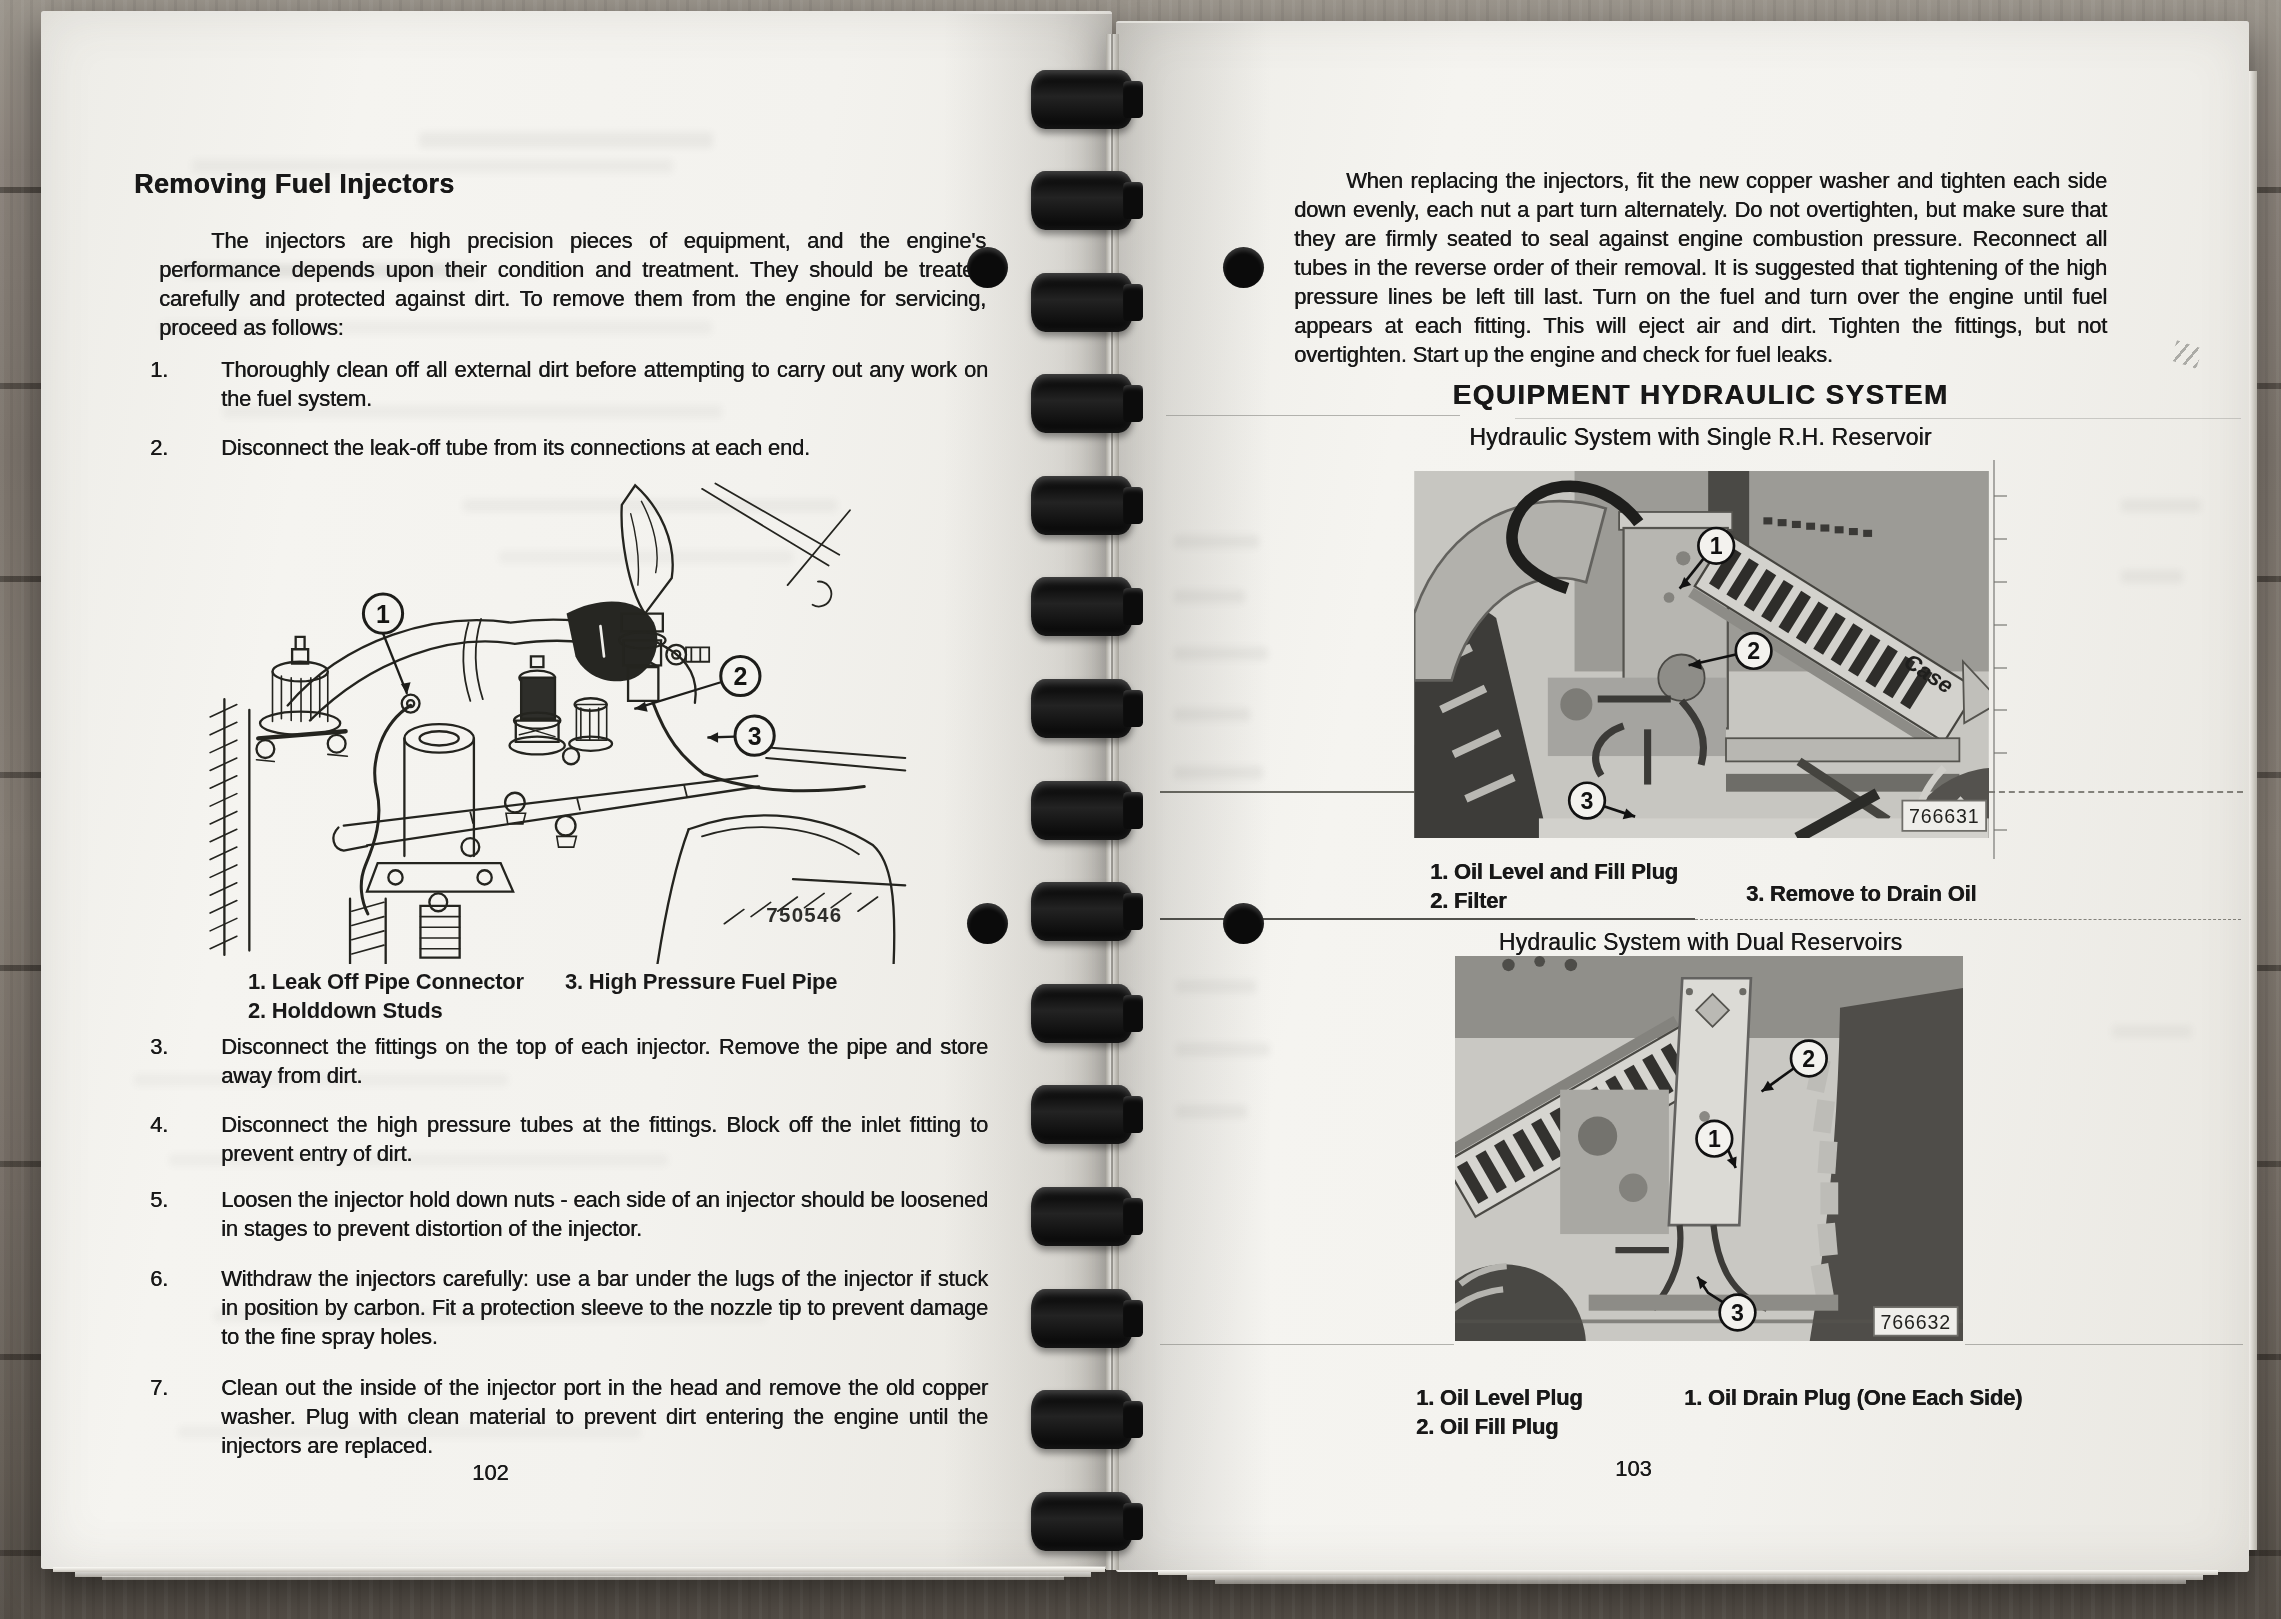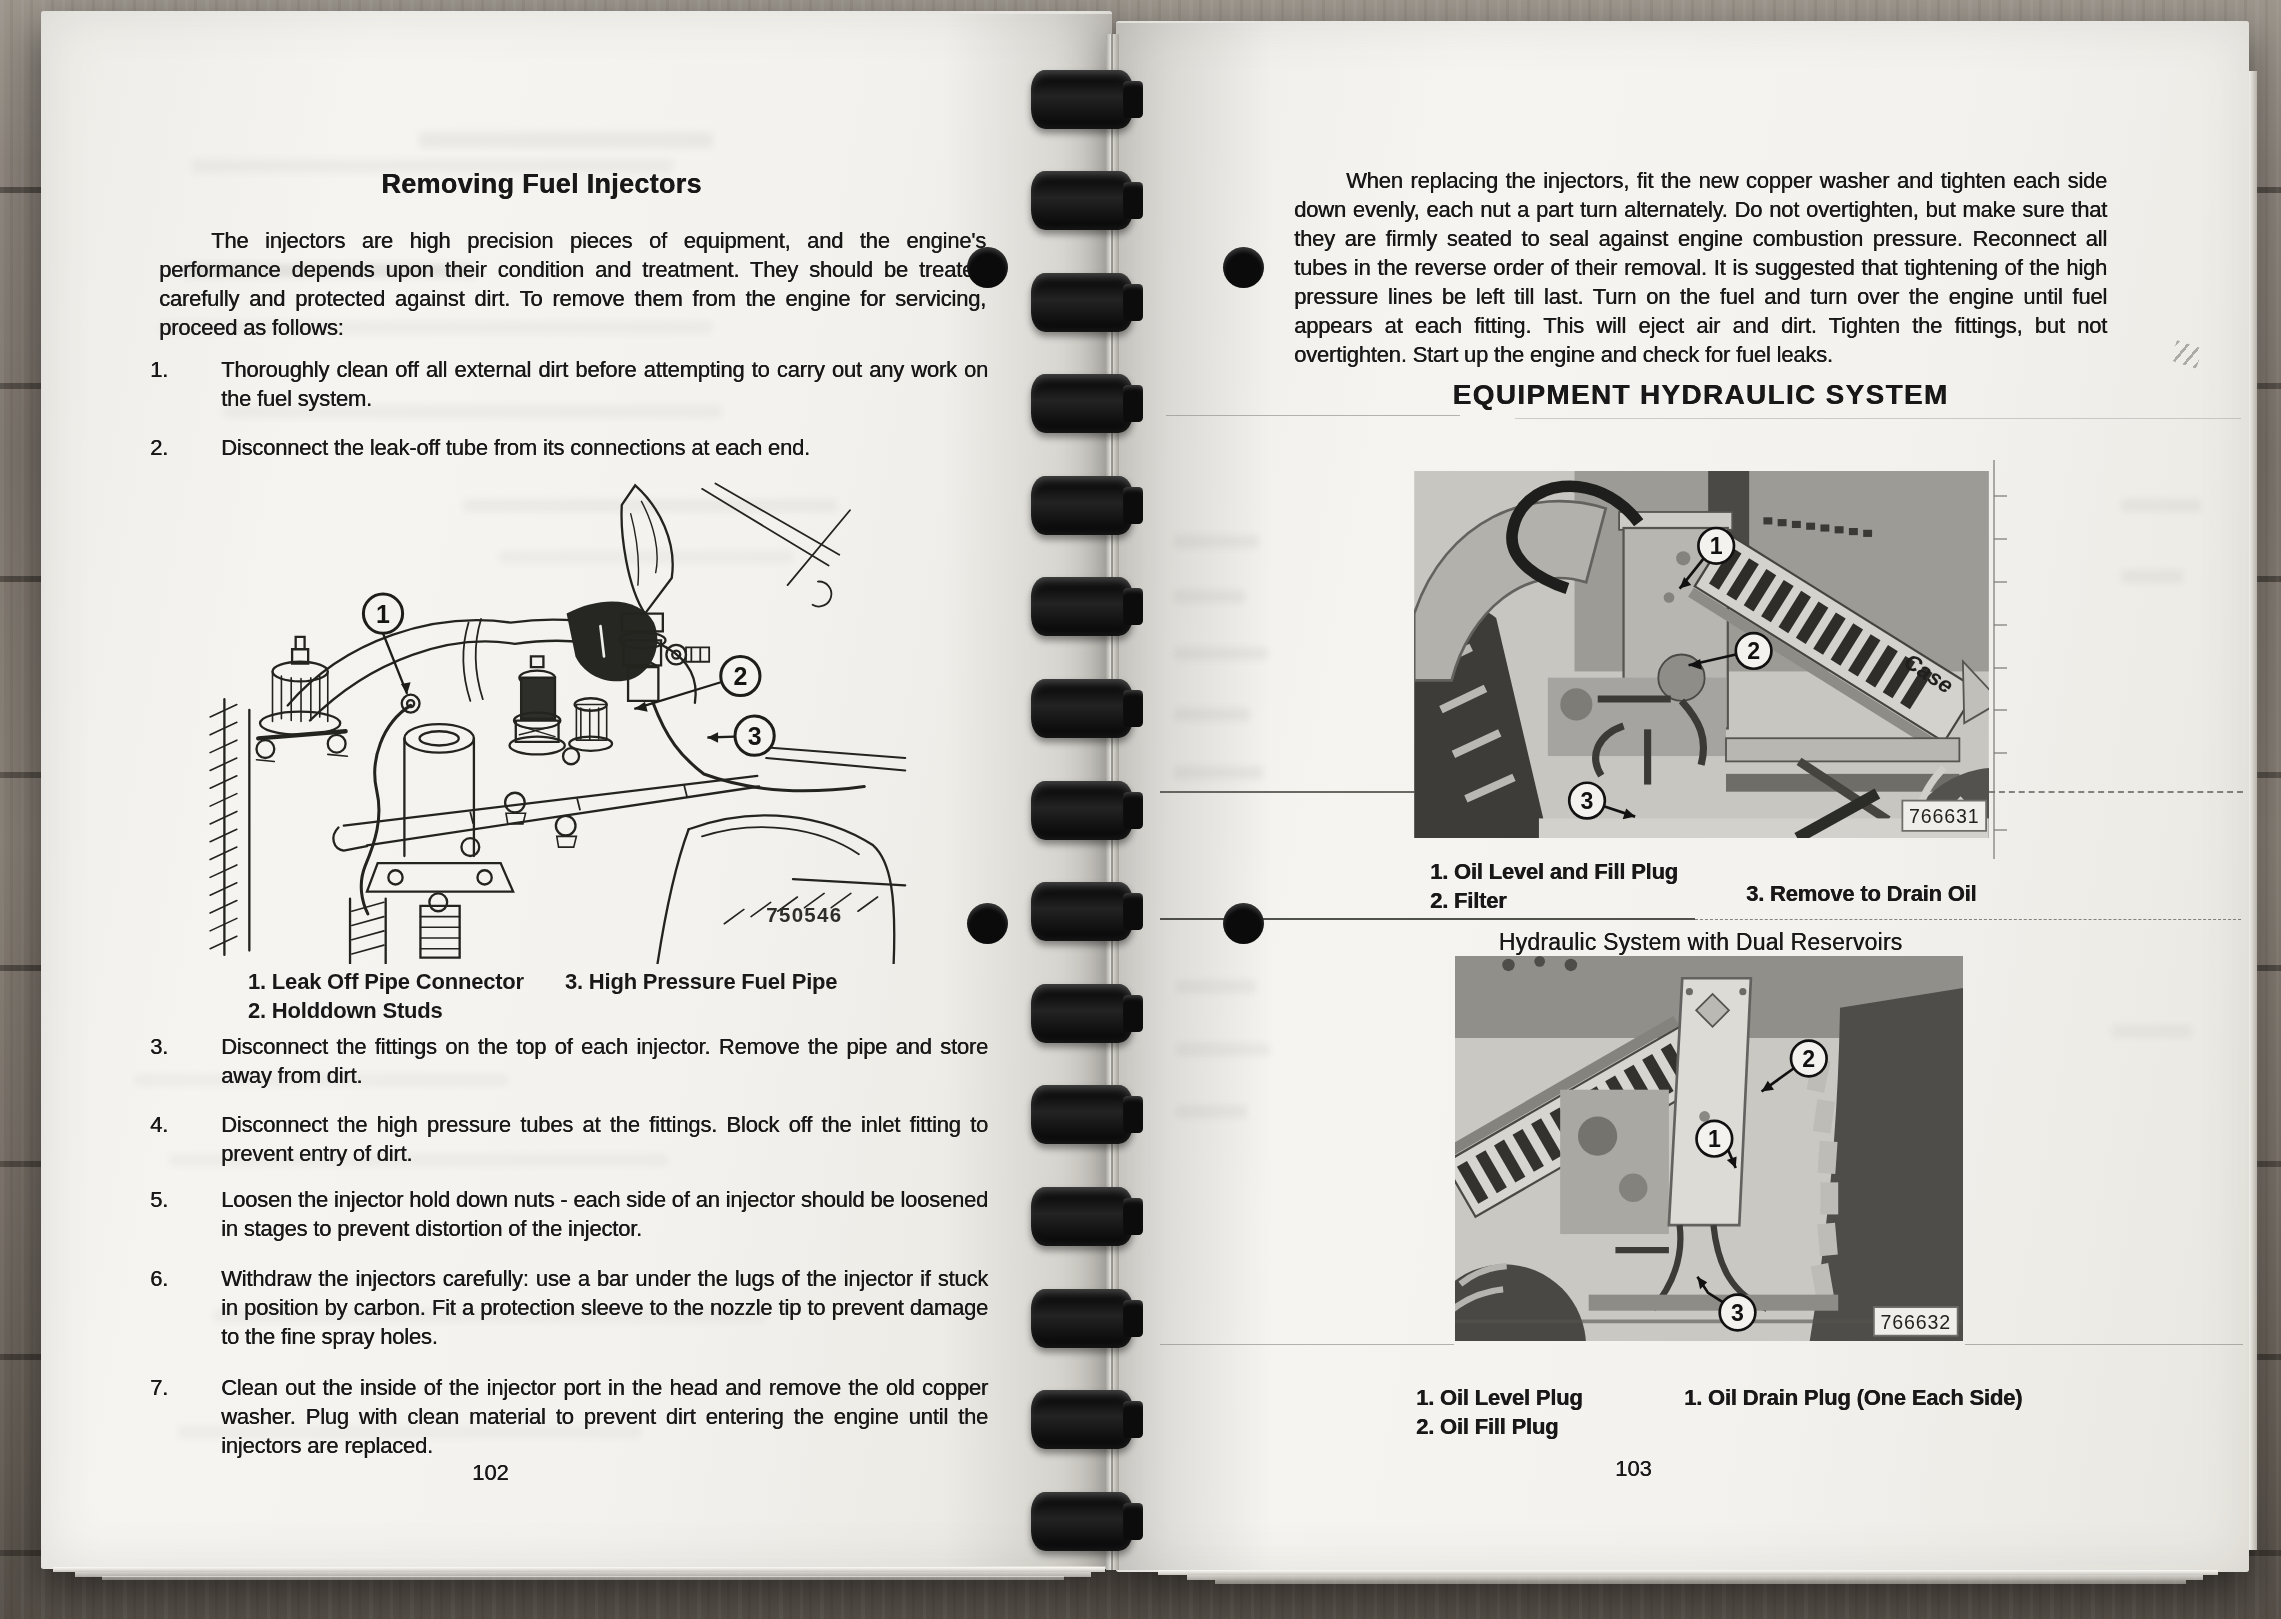--- a/index.html
+++ b/index.html
@@ -25,21 +25,21 @@
   .spine::after{content:"";position:absolute;left:5.3px;top:0;width:1.8px;height:100%;background:#57534c;opacity:.55;}
   .tooth{position:absolute;left:1031px;width:102px;height:59px;background:linear-gradient(180deg,#000,#232323 45%,#050505);
     border-radius:14.3px/19.6px;box-shadow:inset 0 9px 8px -5.3px rgba(255,255,255,.3),inset 0 -7.1px 7.1px -5.3px rgba(255,255,255,.1),0 4.5px 7.1px rgba(0,0,0,.4);}
   .tooth::before{content:"";position:absolute;right:-9.8px;top:10.7px;width:19.6px;height:37px;background:#0c0c0c;border-radius:4.5px;
     box-shadow:inset 0 5.3px 5.3px -3.6px rgba(255,255,255,.25);}
   .tooth::after{content:"";position:absolute;left:-11.6px;top:8px;width:13.4px;height:41px;background:#e9e7e1;border-radius:2.7px;z-index:-1;
     box-shadow:0 0 0 0.9px rgba(110,105,95,.4);}
   .dot{position:absolute;width:41px;height:41px;border-radius:50%;background:#0b0b0b;box-shadow:inset 0 3.6px 4.5px rgba(255,255,255,.18);}
   
   .pt{text-shadow:0.4px 0 0 currentColor;}
-  .title{position:absolute;font-size:27px;font-weight:700;text-align:center;letter-spacing:0.3px;}
+  .title{position:absolute;font-size:27px;font-weight:700;letter-spacing:0.3px;}
   .heading{position:absolute;font-size:28px;font-weight:700;text-align:center;letter-spacing:1.3px;}
   .subheading{position:absolute;font-size:23px;text-align:center;letter-spacing:0.2px;}
   .para{position:absolute;font-size:22px;line-height:29px;text-align:justify;text-indent:52px;letter-spacing:-0.2px;}
   .step{position:absolute;display:flex;font-size:22px;line-height:29px;letter-spacing:-0.2px;}
   .step .n{width:71px;flex:0 0 71px;}
   .step .t{flex:1;text-align:justify;}
   .cap{position:absolute;font-size:22px;line-height:29px;font-weight:700;letter-spacing:-0.2px;white-space:nowrap;}
   .capn{font-weight:700;}
   .pageno{position:absolute;font-size:22px;text-align:left;width:134px;}
   
@@ -236,20 +236,21 @@
   <div class="sm" style="left:1176px;top:1105px;width:71px;height:12.5px;opacity:.07;"></div>
   <div class="sm" style="left:2121px;top:499px;width:80px;height:12.5px;opacity:.07;"></div>
   <div class="sm" style="left:2121px;top:570px;width:62px;height:12.5px;opacity:.07;"></div>
   <div class="sm" style="left:2112px;top:1025px;width:80px;height:12.5px;opacity:.06;"></div>
   <div class="scrib" style="left:2173px;top:344px;"></div>
 
   <div class="para pt" style="left:1294px;top:166px;width:813px;">When replacing the injectors, fit the new copper washer and tighten each side down evenly, each nut a part turn alternately. Do not overtighten, but make sure that they are firmly seated to seal against engine combustion pressure. Reconnect all tubes in the reverse order of their removal. It is suggested that tightening of the high pressure lines be left till last. Turn on the fuel and turn over the engine until fuel appears at each fitting. This will eject air and dirt. Tighten the fittings, but not overtighten. Start up the engine and check for fuel leaks.</div>
 
   <div class="heading pt" style="left:1294px;top:379px;width:813px;">EQUIPMENT HYDRAULIC SYSTEM</div>
 
+  <div class="subheading pt" style="left:1294px;top:424px;width:813px;">Hydraulic System with Single R.H. Reservoir</div>
 
   <div class="hline" style="left:1166px;top:415px;width:294px;border-top:1.8px solid #8f8f8a;opacity:.65;"></div>
   <div class="hline" style="left:1515px;top:418px;width:726px;border-top:1.8px solid #a2a29d;opacity:.5;"></div>
   <div class="hline" style="left:1160px;top:791px;width:255px;border-top:2.7px solid #46463f;opacity:.8;"></div>
   <div class="hline" style="left:1989px;top:791px;width:254px;border-top:2.7px dashed #57554e;opacity:.7;"></div>
   <div class="hline" style="left:1160px;top:918px;width:535px;border-top:2.7px solid #34342f;opacity:.85;"></div>
   <div class="hline" style="left:1695px;top:919px;width:546px;border-top:1.8px dashed #56554e;opacity:.7;"></div>
   <div class="hline" style="left:1160px;top:1344px;width:294px;border-top:1.8px solid #7c7c76;opacity:.55;"></div>
   <div class="hline" style="left:1965px;top:1344px;width:278px;border-top:1.8px solid #7c7c76;opacity:.55;"></div>
   <div class="vline" style="left:1993px;top:460px;height:399px;opacity:.55;"></div>

